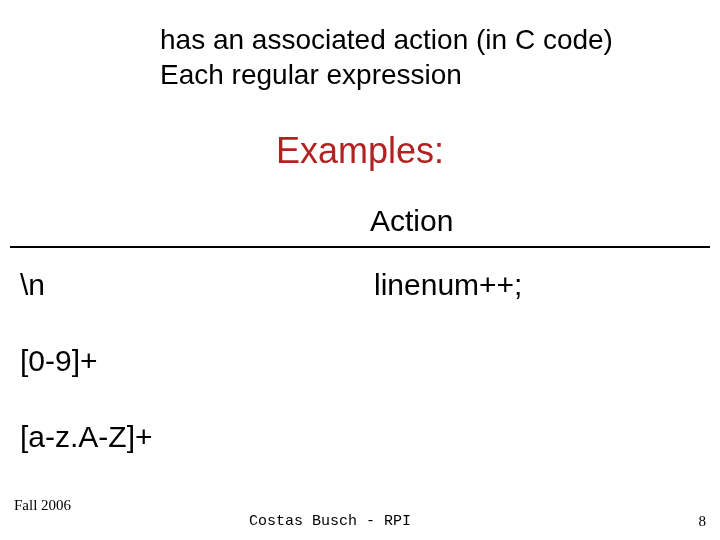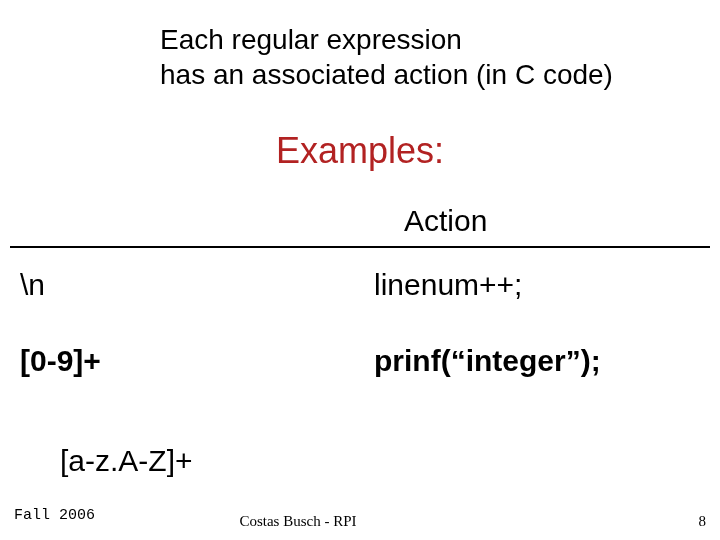--- a/index.html
+++ b/index.html
@@ -37,89 +37,88 @@
     position: absolute;
     top: 204px;
     left: 20px;
     font-size: 30px;
   }
   .col-header-action {
     position: absolute;
     top: 204px;
     left: 370px;
     font-size: 30px;
-    margin-left: 34px;
   }
   .divider {
     position: absolute;
     top: 246px;
     left: 10px;
     width: 700px;
     height: 0;
     border-top: 2px solid #000;
   }
   .row-regex {
     position: absolute;
     left: 20px;
     font-size: 30px;
   }
   .row-action {
     position: absolute;
     left: 374px;
     font-size: 30px;
   }
   .r1 { top: 268px; }
-  .r2 { top: 344px; font-weight: bold; }
-  .r3r { top: 444px; margin-left: 40px; }
+  .r2 { top: 344px; }
+  .r3r { top: 420px; }
   .r3a { top: 432px; }
   .footer-left {
     position: absolute;
-    bottom: 16px;
+    bottom: 26px;
     left: 14px;
-    font-family: Liberation Mono, monospace;
+    font-family: Liberation Serif, serif;
     font-size: 15px;
   }
   .footer-center {
     position: absolute;
     bottom: 10px;
     left: 0;
     width: 596px;
     text-align: center;
-    font-family: Liberation Serif, serif;
+    font-family: Liberation Mono, monospace;
     font-size: 15px;
+    padding-left: 32px;
   }
   .footer-right {
     position: absolute;
     bottom: 10px;
     right: 14px;
     font-family: "Times New Roman", serif;
     font-size: 15px;
   }
 </style>
 </head>
 <body>
 
 <div class="slide">
 
   <div class="intro">
+    <div>has an associated action (in C code)</div>
     <div>Each regular expression</div>
-    <div>has an associated action (in C code)</div>
   </div>
 
   <div class="examples">Examples:</div>
 
   <div class="col-header-action">Action</div>
 
   <div class="divider"></div>
 
   <div class="row-regex r1">\n</div>
   <div class="row-action r1">linenum++;</div>
 
   <div class="row-regex r2">[0-9]+</div>
-  <div class="row-action r2">prinf(“integer”);</div>
 
   <div class="row-regex r3r">[a-z.A-Z]+</div>
 
   <div class="footer-left">Fall 2006</div>
   <div class="footer-center">Costas Busch - RPI</div>
   <div class="footer-right">8</div>
 
 </div>
 
 </body></html>

